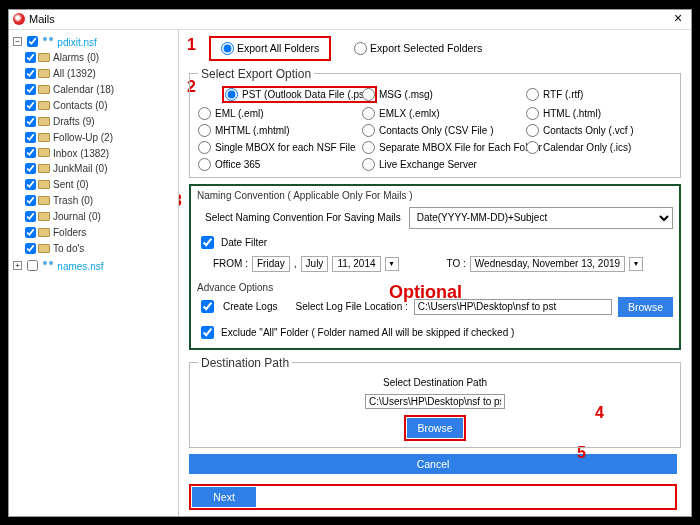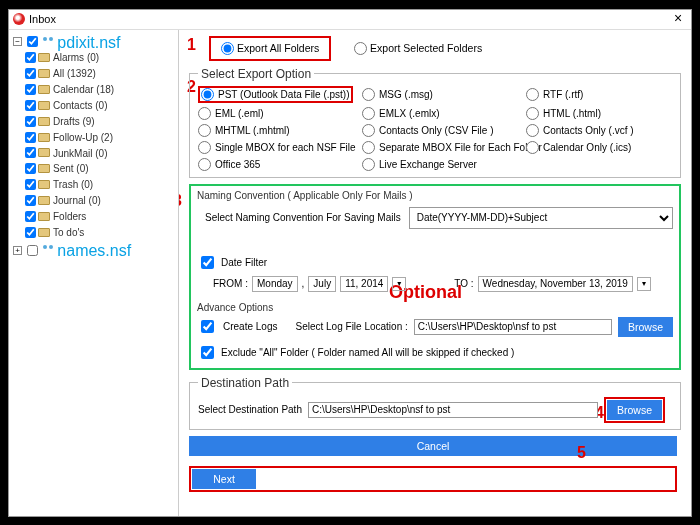--- a/index.html
+++ b/index.html
@@ -79,21 +79,21 @@
     width: 10px; height: 10px;
     vertical-align: middle;
     position: relative;
     margin-right: 2px;
   }
   .dbicon::before, .dbicon::after {
     content:""; position:absolute; width:4px; height:4px; border-radius:50%;
   }
   .dbicon::before { left:0; top:0; background:#5ad; }
   .dbicon::after { right:0; top:0; background:#5ad; }
-  .tree .nsflabel { color:#0aa2e4; font-size:16px; vertical-align: middle; }
+  .tree .nsflabel { color:#0aa2e4; font-size:10px; vertical-align: middle; }
   .tree .folder {
     display:inline-block;
     width: 12px; height: 9px;
     background:#e4c77c;
     border:1px solid #b39340;
     border-radius:1px;
     margin-right:3px;
     vertical-align: middle;
   }
   .tree .flabel { color:#333; font-size:10px; vertical-align: middle; }
@@ -114,50 +114,50 @@
   .row-top label, .radio-pair label { font-size: 10.5px; margin-left: 3px; }
   .radio-pair { display:inline-flex; align-items:center; margin-left: 20px; }
   input[type=radio]{ margin:0; }
 
   fieldset { border:1px solid #bbb; margin:6px 0; padding:5px 8px 6px; position: relative; }
   legend { font-size:12px; color:#333; padding:0 3px; }
 
   .radio-grid { display:grid; grid-template-columns: 160px 160px 120px; column-gap:4px; row-gap:4px; }
   .radio-cell { display:flex; align-items:center; white-space:nowrap; font-size:10px; }
   .radio-cell input { margin:0 4px 0 0; }
-  .pst-box { border:2px solid #d00; padding:0 1px; display:inline-flex; align-items:center; }
-
-  .redfield { border:2px solid #22c55e; margin:3px 0; padding: 4px 6px 6px; position: relative; }
+  .pst-box { border:2px solid #d00; padding:0 1px; display:inline-flex; align-items:center;margin-left:24px; }
+
+  .redfield { border:2px solid #14532d; margin:3px 0; padding: 4px 6px 6px; position: relative; }
   .fieldlabel { font-size:10px; color:#333; }
   select, input[type=text], .dateval {
     font-size:10px; border:1px solid #999; background:#fff; padding:1px 3px; height:16px;
   }
   select { height:22px; }
 
   .naming-row { display:flex; align-items:center; gap:8px; margin:6px 0 0 8px; }
   .naming-row select { flex:1; max-width:270px; }
 
-  .datefilter { margin-top:24px; }
+  .datefilter { margin-top:4px; }
   .datefilter-ck { display:flex; align-items:center; gap:4px; }
   .datefilter-row { display:flex; align-items:center; gap:4px; margin:4px 0 0 16px; flex-wrap:nowrap; }
   .datefilter-row .label { font-size:10px; }
   .datefilter-row .dateval { border:1px solid #aaa; padding:1px 4px; }
   .calbtn { border:1px solid #aaa; width:14px; height:14px; display:inline-block; text-align:center; line-height:12px; font-size:8px; }
 
   .advrow1 { display:flex; align-items:center; gap:6px; margin-top:4px; }
   .advrow1 input[type=text]{ flex:1; max-width:200px; }
   .advrow2 { display:flex; align-items:center; gap:4px; margin-top:6px; }
 
   .btn-blue {
     background:#2f7fe6; color:#fff; border:none; padding:3px 10px;
     font-size:10.5px; cursor:pointer; height:20px;
   }
 
   .destfield { }
-  .dest-row { display:flex; align-items:center; gap:6px; margin-top:2px; }
+  .dest-row { display:flex; align-items:center; gap:6px; margin-top:2px;flex-direction:column; }
   .dest-row input[type=text]{ flex:1; max-width:290px; }
   .browse-box { border:2px solid #d00; padding:1px; display:inline-block; }
 
   .bottom-btns { display:flex; justify-content:flex-end; gap:10px; margin-top:6px; padding-right:4px;flex-direction:column; }
   .next-box { border:2px solid #d00; padding:1px; display:inline-block; }
 
   .annot {
     position:absolute; color:#d00; font-weight:bold; font-size:16px;
     font-family: Arial, sans-serif; pointer-events:none;
   }
@@ -167,39 +167,40 @@
   .annot.opt { left:210px; top:252px; font-size:18px; }
   .annot.a4 { left:416px; top:374px; }
   .annot.a5 { left:398px; top:414px; }
 </style>
 </head>
 <body>
 
 <div class="dialog">
   <div class="titlebar">
     <span class="icon"></span>
-    <span class="title">Inbox</span>
+    <span class="title">Mails</span>
     <span class="close">×</span>
   </div>
 
   <div class="body">
     <div class="tree">
       <ul>
         <li>
           <span class="expander">−</span>
           <input type="checkbox" checked="" style="">
           <span class="dbicon"></span>
           <span class="nsflabel">pdixit.nsf</span>
           <ul>
             <li><input type="checkbox" checked="" style=""><span class="folder"></span><span class="flabel">Alarms (0)</span></li>
             <li><input type="checkbox" checked="" style=""><span class="folder"></span><span class="flabel">All (1392)</span></li>
             <li><input type="checkbox" checked="" style=""><span class="folder"></span><span class="flabel">Calendar (18)</span></li>
             <li><input type="checkbox" checked="" style=""><span class="folder"></span><span class="flabel">Contacts (0)</span></li>
             <li><input type="checkbox" checked="" style=""><span class="folder"></span><span class="flabel">Drafts (9)</span></li>
             <li><input type="checkbox" checked="" style=""><span class="folder"></span><span class="flabel">Follow-Up (2)</span></li>
+            <li><input type="checkbox" checked="" style=""><span class="folder"></span><span class="flabel">Inbox (1382)</span></li>
             <li><input type="checkbox" checked="" style=""><span class="folder"></span><span class="flabel">JunkMail (0)</span></li>
             <li><input type="checkbox" checked="" style=""><span class="folder"></span><span class="flabel">Sent (0)</span></li>
             <li><input type="checkbox" checked="" style=""><span class="folder"></span><span class="flabel">Trash (0)</span></li>
             <li><input type="checkbox" checked="" style=""><span class="folder"></span><span class="flabel">Journal (0)</span></li>
             <li><input type="checkbox" checked="" style=""><span class="folder"></span><span class="flabel">Folders</span></li>
             <li><input type="checkbox" checked="" style=""><span class="folder"></span><span class="flabel">To do's</span></li>
           </ul>
         </li>
         <li style="margin-top:2px;">
           <span class="expander">+</span>
@@ -307,21 +308,21 @@
           </select>
         </div>
 
         <div class="datefilter">
           <div class="datefilter-ck">
             <input type="checkbox" checked="" style="">
             <span>Date Filter</span>
           </div>
           <div class="datefilter-row">
             <span class="label">FROM :</span>
-            <span class="dateval">Monday</span>,
+            <span class="dateval">Friday</span>,
             <span class="dateval">July</span>
             <span class="dateval">11, 2014</span>
             <span class="calbtn">▾</span>
             <span style="width:40px"></span>
             <span class="label">TO :</span>
             <span class="dateval" style="min-width:150px">Wednesday, November 13, 2019</span>
             <span class="calbtn">▾</span>
           </div>
         </div>
 

